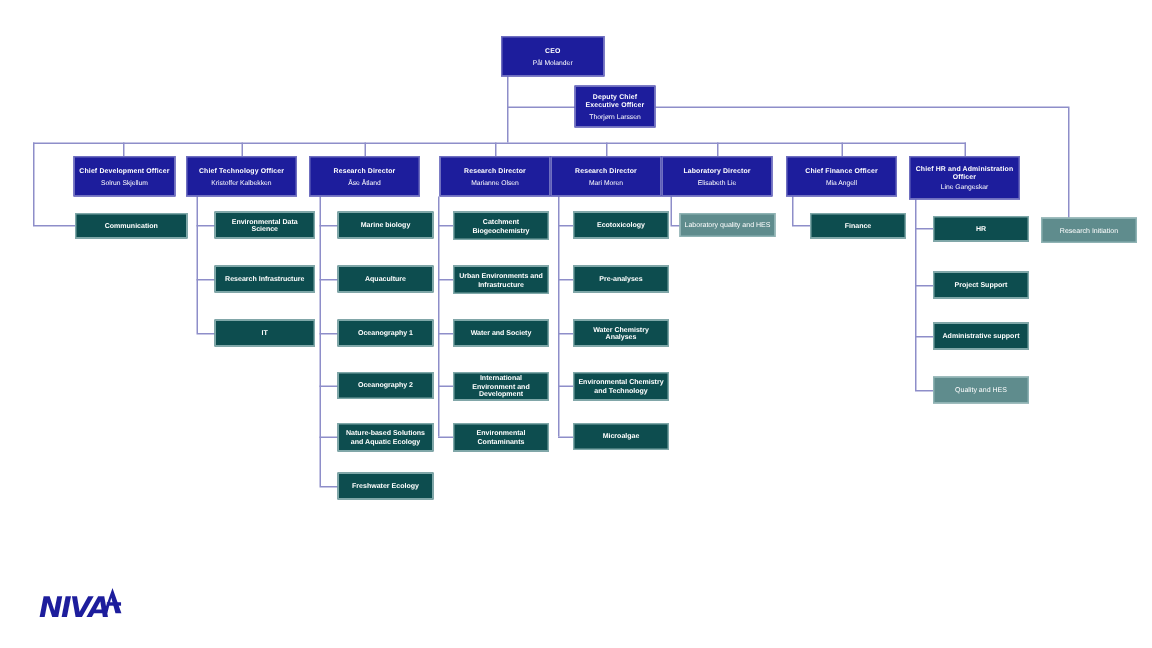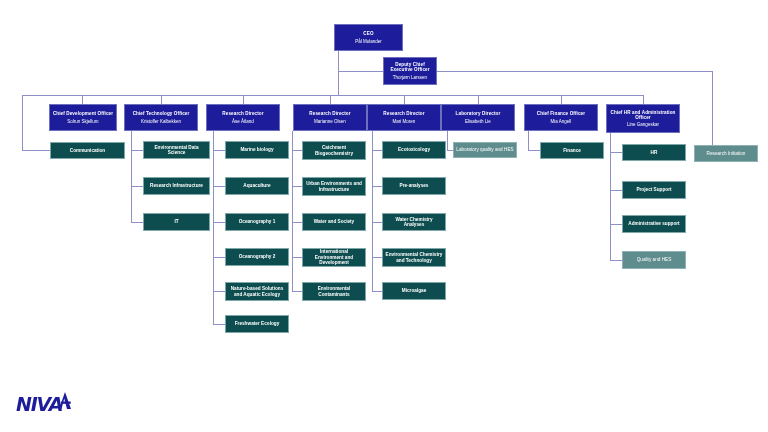--- a/index.html
+++ b/index.html
@@ -64,21 +64,21 @@
   .node.support {
     background: #5f8c8d;
     border: 1px solid #8fb3b4;
     font-size: 4.7px;
     font-weight: normal;
   }
 
   
   #niva-logo {
     position: absolute;
-    left: 16px;
+    left: 26px;
     top: 392px;
     display: flex;
     align-items: flex-end;
   }
   #niva-logo .word {
     font-family: "DejaVu Sans", sans-serif;
     font-size: 19px;
     font-weight: bold;
     font-style: italic;
     color: #1d1d9c;

